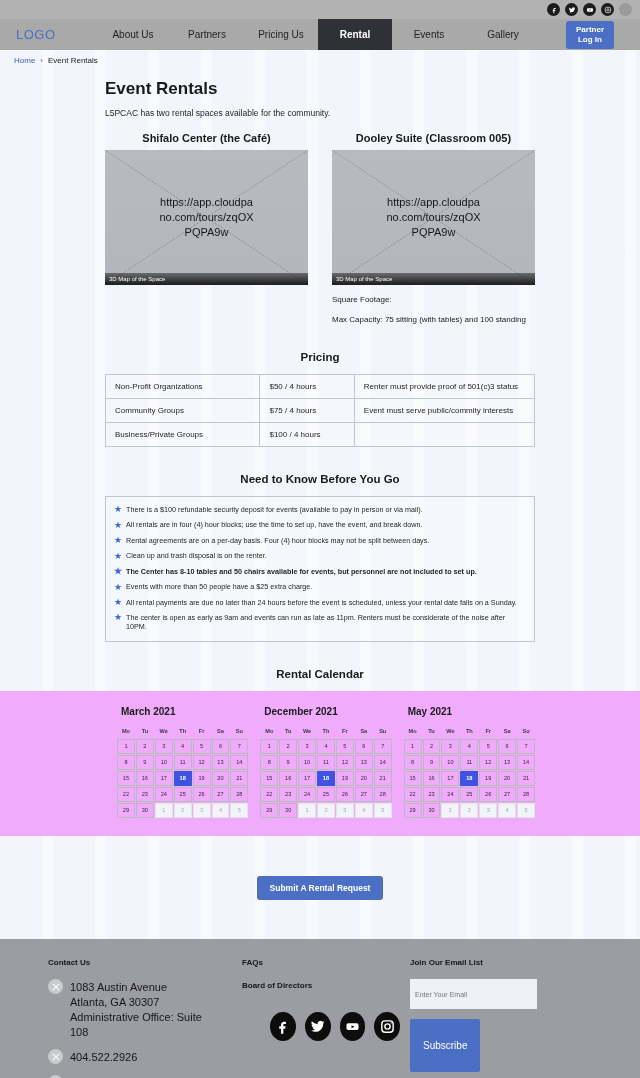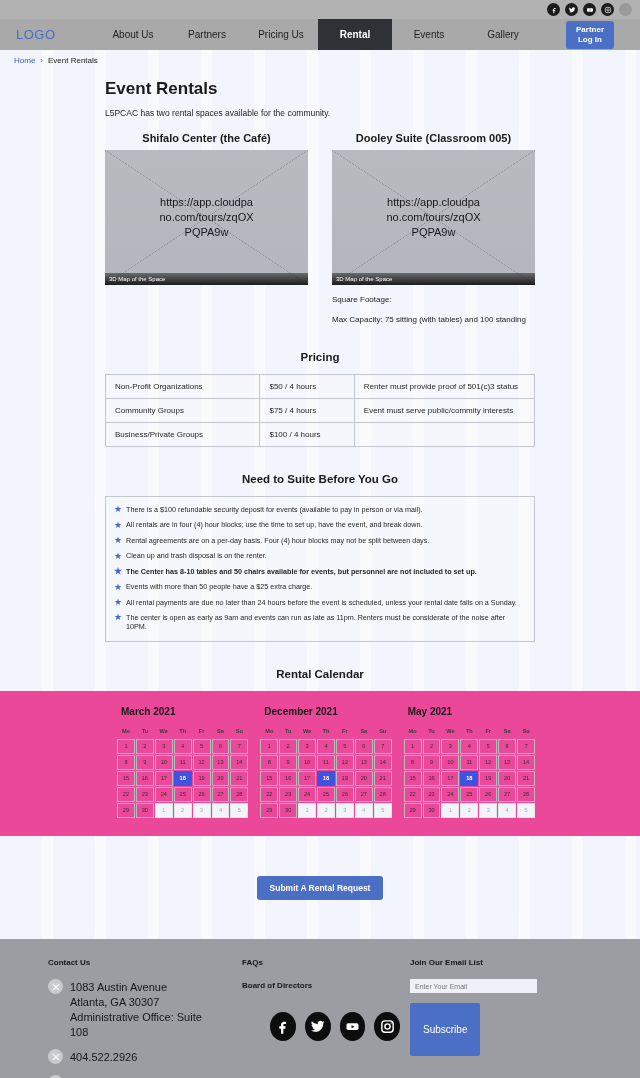--- a/index.html
+++ b/index.html
@@ -166,21 +166,21 @@
   }
   .note-row {
     display: flex; align-items: flex-start; gap: 4px;
     font-size: 7.2px; line-height: 1.2; padding: 3.4px 2px;
     color: #1f1f1f;
   }
   .note-row.bold { font-weight: bold; }
   .star { color: #4464d8; font-size: 9px; line-height: 1; flex: none; margin-top: -.5px; }
 
   
-  .cal-band { background: #ec4899; padding: 12px 0 18px 12px; }
+  .cal-band { background: #f0abfc; padding: 12px 0 18px 12px; }
   .cals { width: 430px; margin: 0 auto; display: flex; gap: 0; }
   .cal { flex: 1; padding: 0 6px; }
   .cal-h { font-size: 10px; font-weight: bold; margin: 3px 0 9px 4px; }
   .cal-grid { display: grid; grid-template-columns: repeat(7, 1fr); gap: 1px; }
   .dow {
     font-size: 5.6px; text-align: center; color: #3a3a3a;
     padding: 2px 0 4px 0; font-weight: bold;
   }
   .day {
     font-size: 5.6px; text-align: center; color: #303030;
@@ -231,21 +231,21 @@
 
   .f-socials { display: flex; gap: 9px; margin-top: 22px; padding-left: 28px; }
   .f-soc {
     width: 29px; height: 29px; border-radius: 50%;
     background: #0d0d0d; color: #fff;
     display: flex; align-items: center; justify-content: center;
   }
   .f-soc svg { display:block; }
 
   .f-input {
-    width: 127px; height: 14px;
+    width: 127px; height: 30px;
     background: #eef1f7; border: none;
     font-size: 7px; color: #9aa0ac;
     padding: 0 5px;
     display: flex; align-items: center;
     font-family: "Liberation Sans", sans-serif;
   }
   .f-sub {
     margin-top: 10px;
     display: inline-block;
     background: #4a6fc4; color: #fff;
@@ -348,21 +348,21 @@
             <td>Event must serve public/commity interests</td>
           </tr>
           <tr>
             <td class="c1">Business/Private Groups</td>
             <td class="c2">$100 / 4 hours</td>
             <td></td>
           </tr>
         </tbody>
       </table>
 
-      <div class="sec-title">Need to Suite Before You Go</div>
+      <div class="sec-title">Need to Know Before You Go</div>
       <div class="notes">
         <div class="note-row">
           <span class="star">★</span>
           <span>There is a $100 refundable security deposit for events (available to pay in person or via mail).</span>
         </div>
         <div class="note-row">
           <span class="star">★</span>
           <span>All rentals are in four (4) hour blocks; use the time to set up, have the event, and break down.</span>
         </div>
         <div class="note-row">

